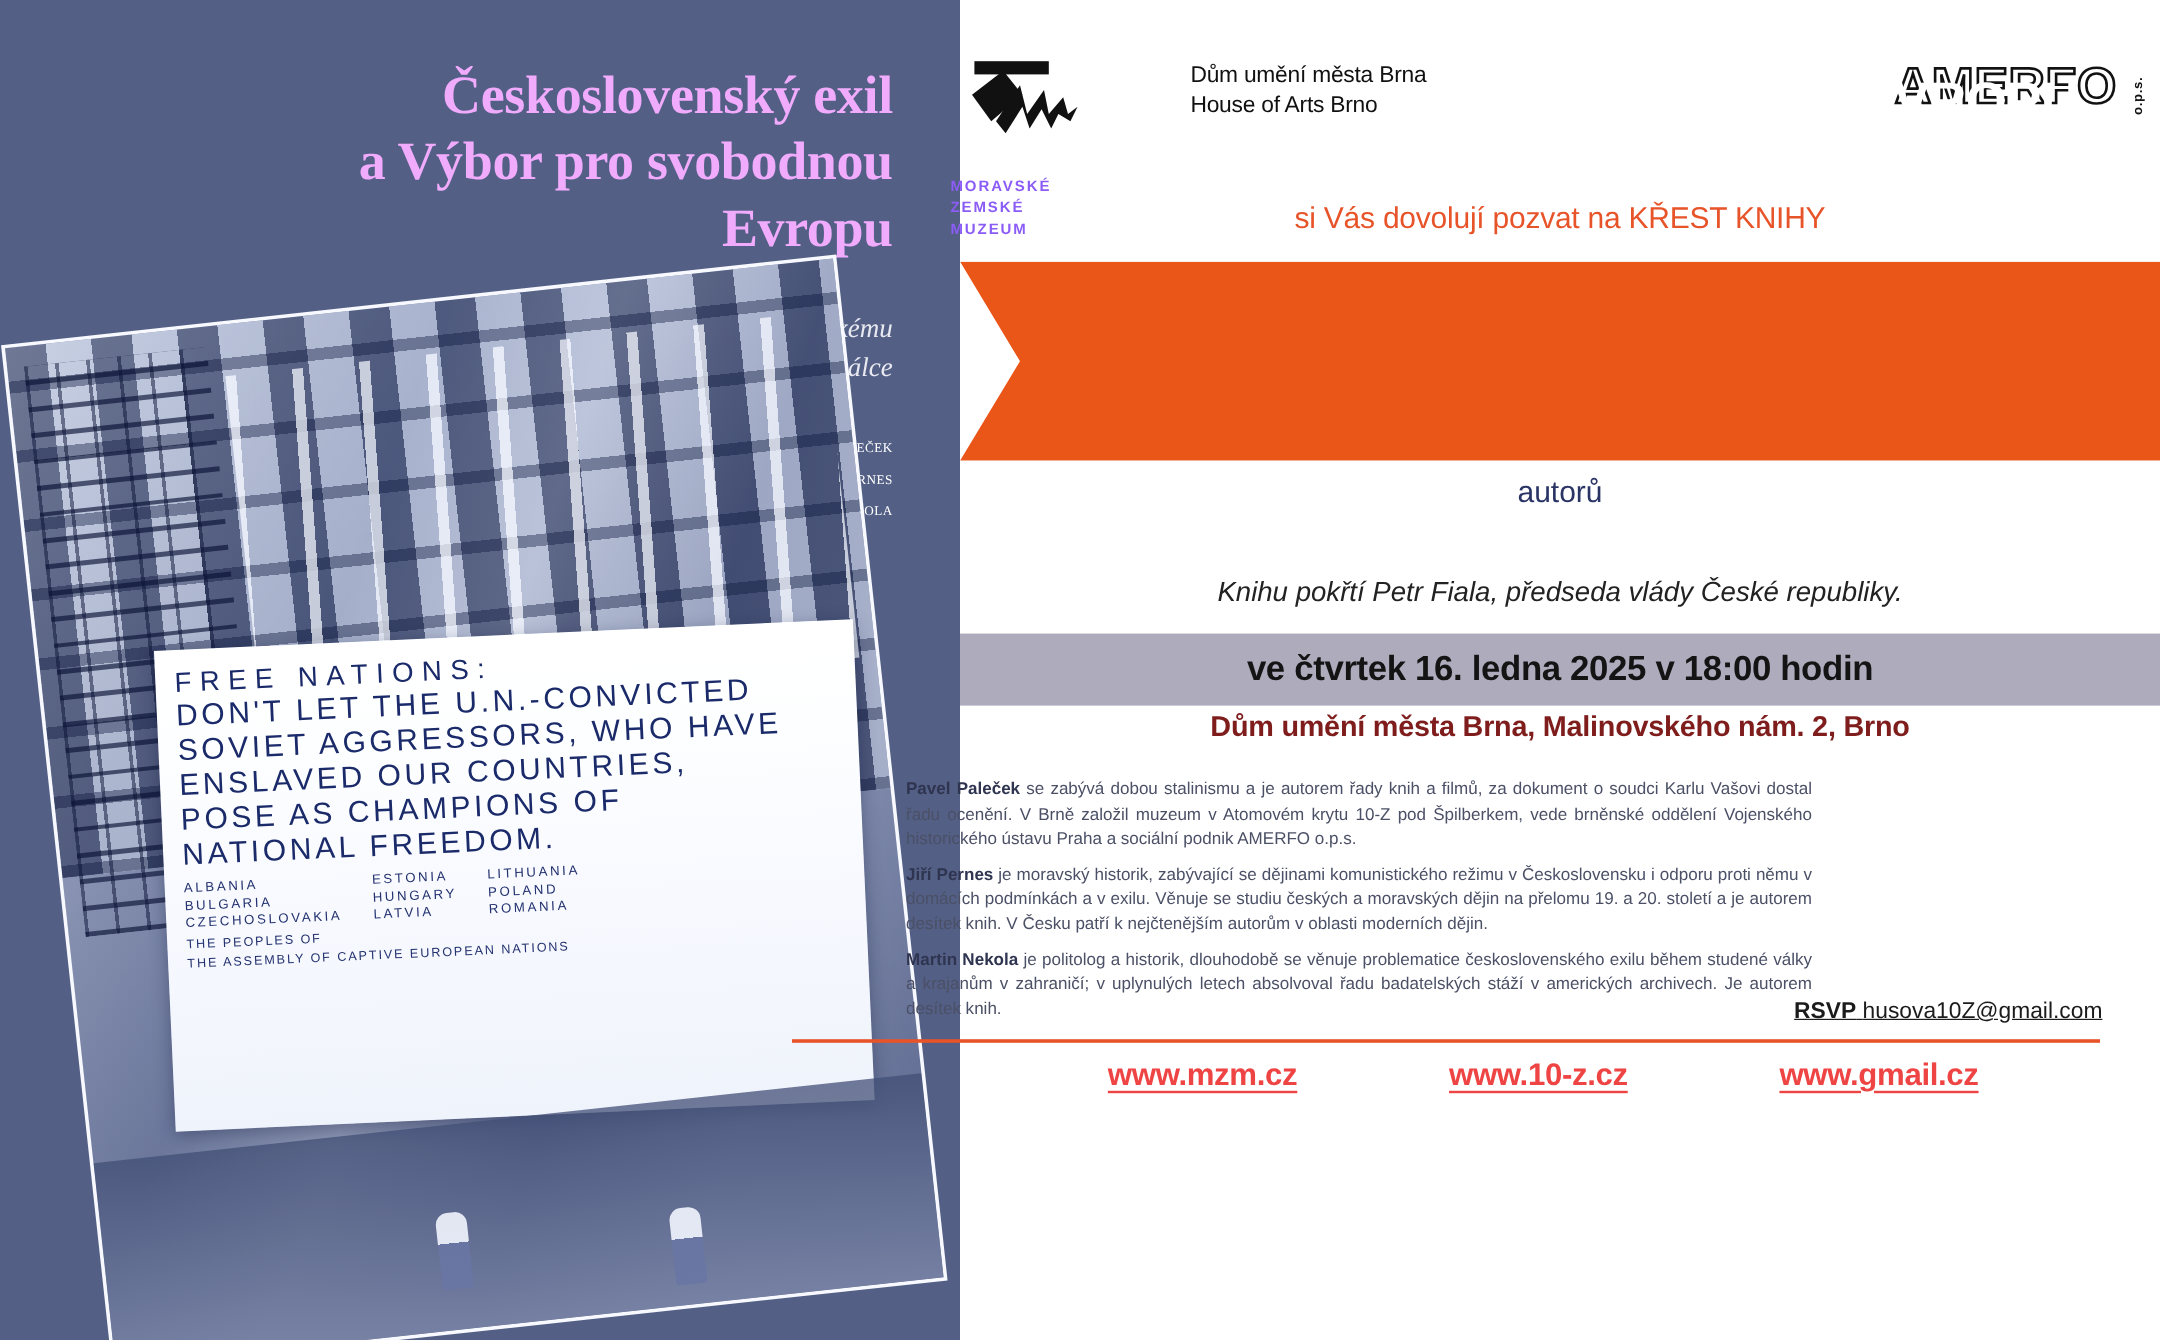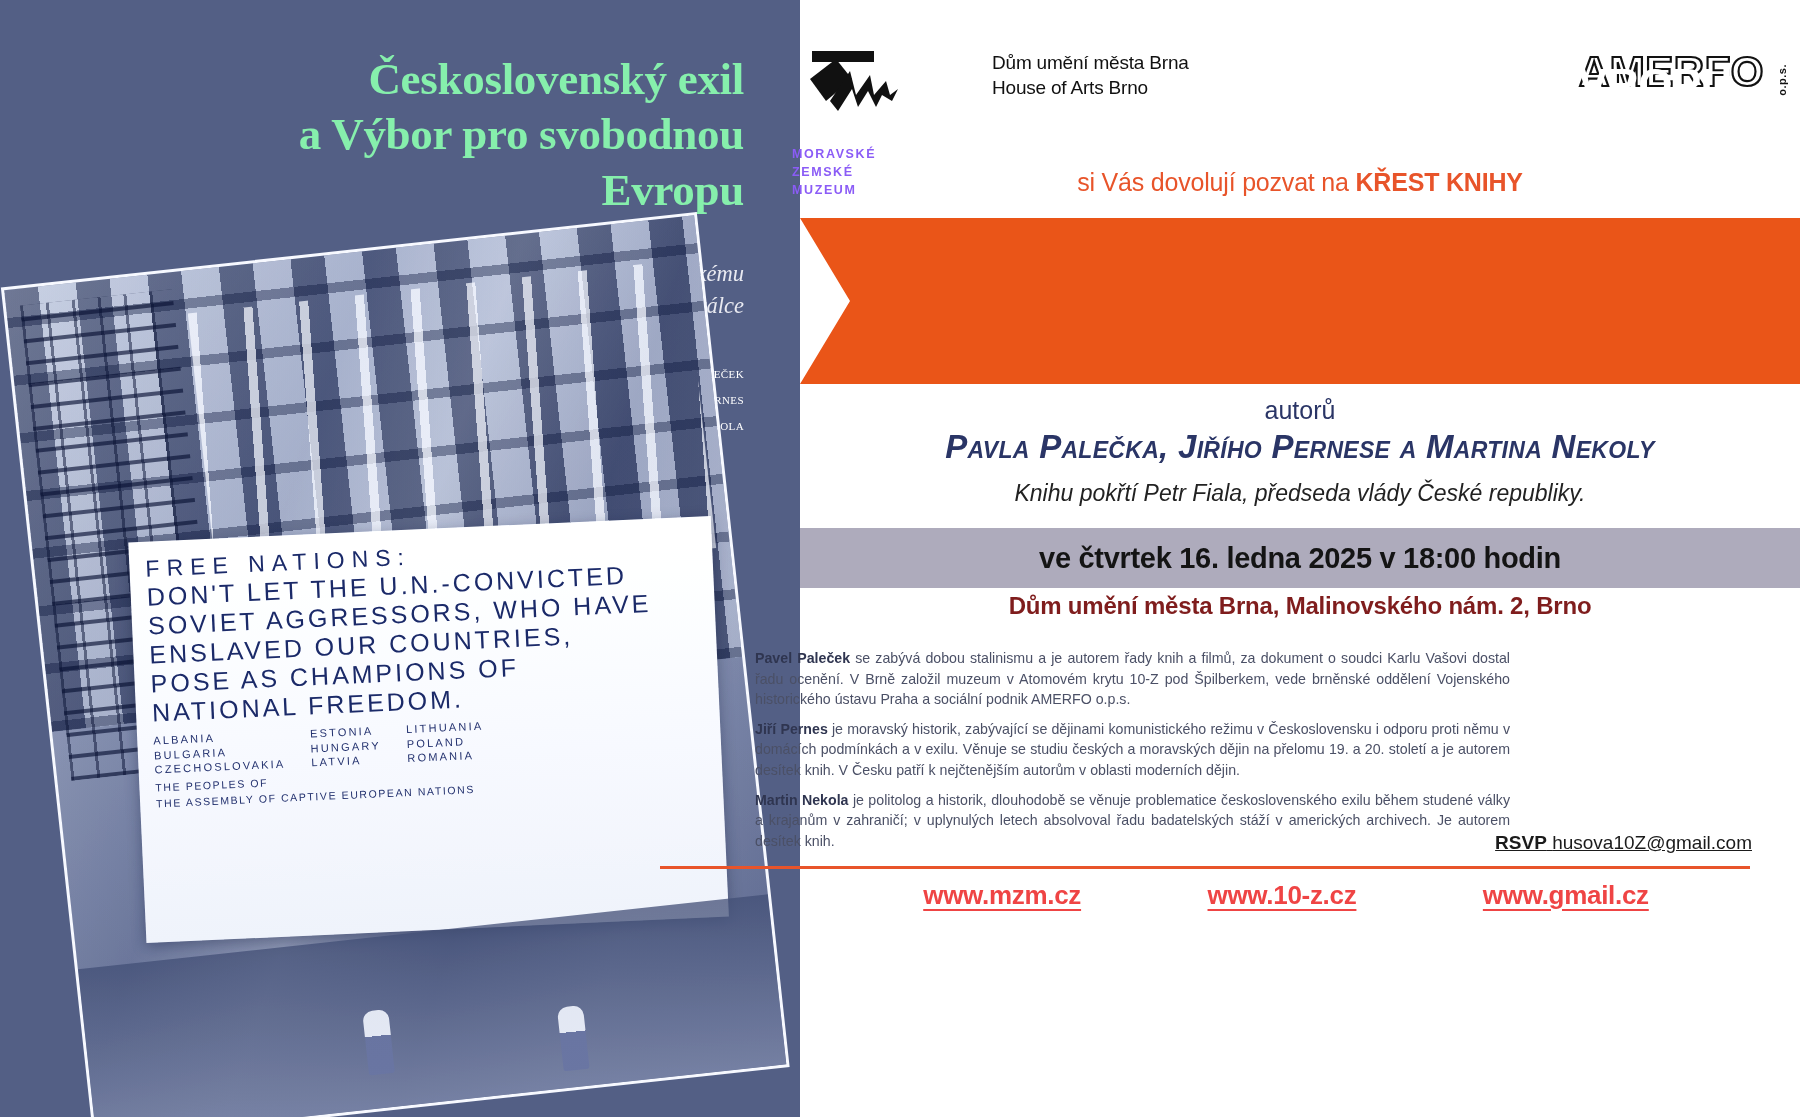--- a/index.html
+++ b/index.html
@@ -16,21 +16,21 @@
 
   
   .left-panel{
     position:absolute;left:0;top:0;width:800px;height:1117px;
     background:#535f85;
     overflow:hidden;
   }
   .lp-title{
     position:absolute;right:56px;top:52px;width:560px;
     text-align:right;
-    color:#86efac;
+    color:#f0abfc;
     font-family:"Liberation Serif", serif;
     font-weight:700;
     font-size:45px;
     line-height:1.23;
     letter-spacing:-0.3px;
   }
   .lp-subtitle{
     position:absolute;right:56px;top:258px;width:520px;
     text-align:right;
     color:#e9eaf1;
@@ -167,21 +167,21 @@
     position:absolute;right:24px;top:64px;
     font-size:11px;font-weight:700;color:#121212;
     transform:rotate(-90deg);transform-origin:right top;
     letter-spacing:.5px;
   }
 
   .invite{
     position:absolute;left:0;top:168px;width:1000px;text-align:center;
     color:#e8542a;font-size:25px;letter-spacing:-.2px;
   }
-  .invite b{font-weight:700;}
+  .invite b{font-weight:400;}
 
   
   .orange{
     position:absolute;left:-140px;top:218px;width:1140px;height:166px;
     background:#ea5518;
     clip-path:polygon(140px 0, 1140px 0, 1140px 166px, 140px 166px, 190px 83px);
   }
   .orange-t1{
     position:absolute;left:140px;top:14px;width:1000px;
     text-align:center;color:#fff;font-weight:700;
@@ -348,21 +348,20 @@
     </div>
 
     <div class="orange"></div>
     <div class="orange-t1">
       <div>ČESKOSLOVENSKÝ EXIL A VÝBOR</div>
       <div>PRO SVOBODNOU EVROPU</div>
     </div>
     <div class="orange-t2">AMERICKÁ STRATEGIE VŮČI SOVĚTSKÉMU SVAZU VE STUDENÉ VÁLCE</div>
 
     <div class="autoru">autorů</div>
-    <div class="author-names">Pavla Palečka, Jiřího Pernese a Martina Nekoly</div>
     <div class="baptism">Knihu pokřtí Petr Fiala, předseda vlády České republiky.</div>
 
     <div class="dateband">
       <span>ve čtvrtek 16. ledna 2025 v 18:00 hodin</span>
     </div>
     <div class="venue">Dům umění města Brna, Malinovského nám. 2, Brno</div>
 
     <div class="bios">
       <p><b>Pavel Paleček</b><span> se zabývá dobou stalinismu a je autorem řady knih a filmů, za dokument o soudci Karlu Vašovi dostal řadu ocenění. V Brně založil muzeum v Atomovém krytu 10-Z pod Špilberkem, vede brněnské oddělení Vojenského historického ústavu Praha a sociální podnik AMERFO o.p.s.</span></p>
       <p><b>Jiří Pernes</b><span> je moravský historik, zabývající se dějinami komunistického režimu v Československu i odporu proti němu v domácích podmínkách a v exilu. Věnuje se studiu českých a moravských dějin na přelomu 19. a 20. století a je autorem desítek knih. V Česku patří k nejčtenějším autorům v oblasti moderních dějin.</span></p>

